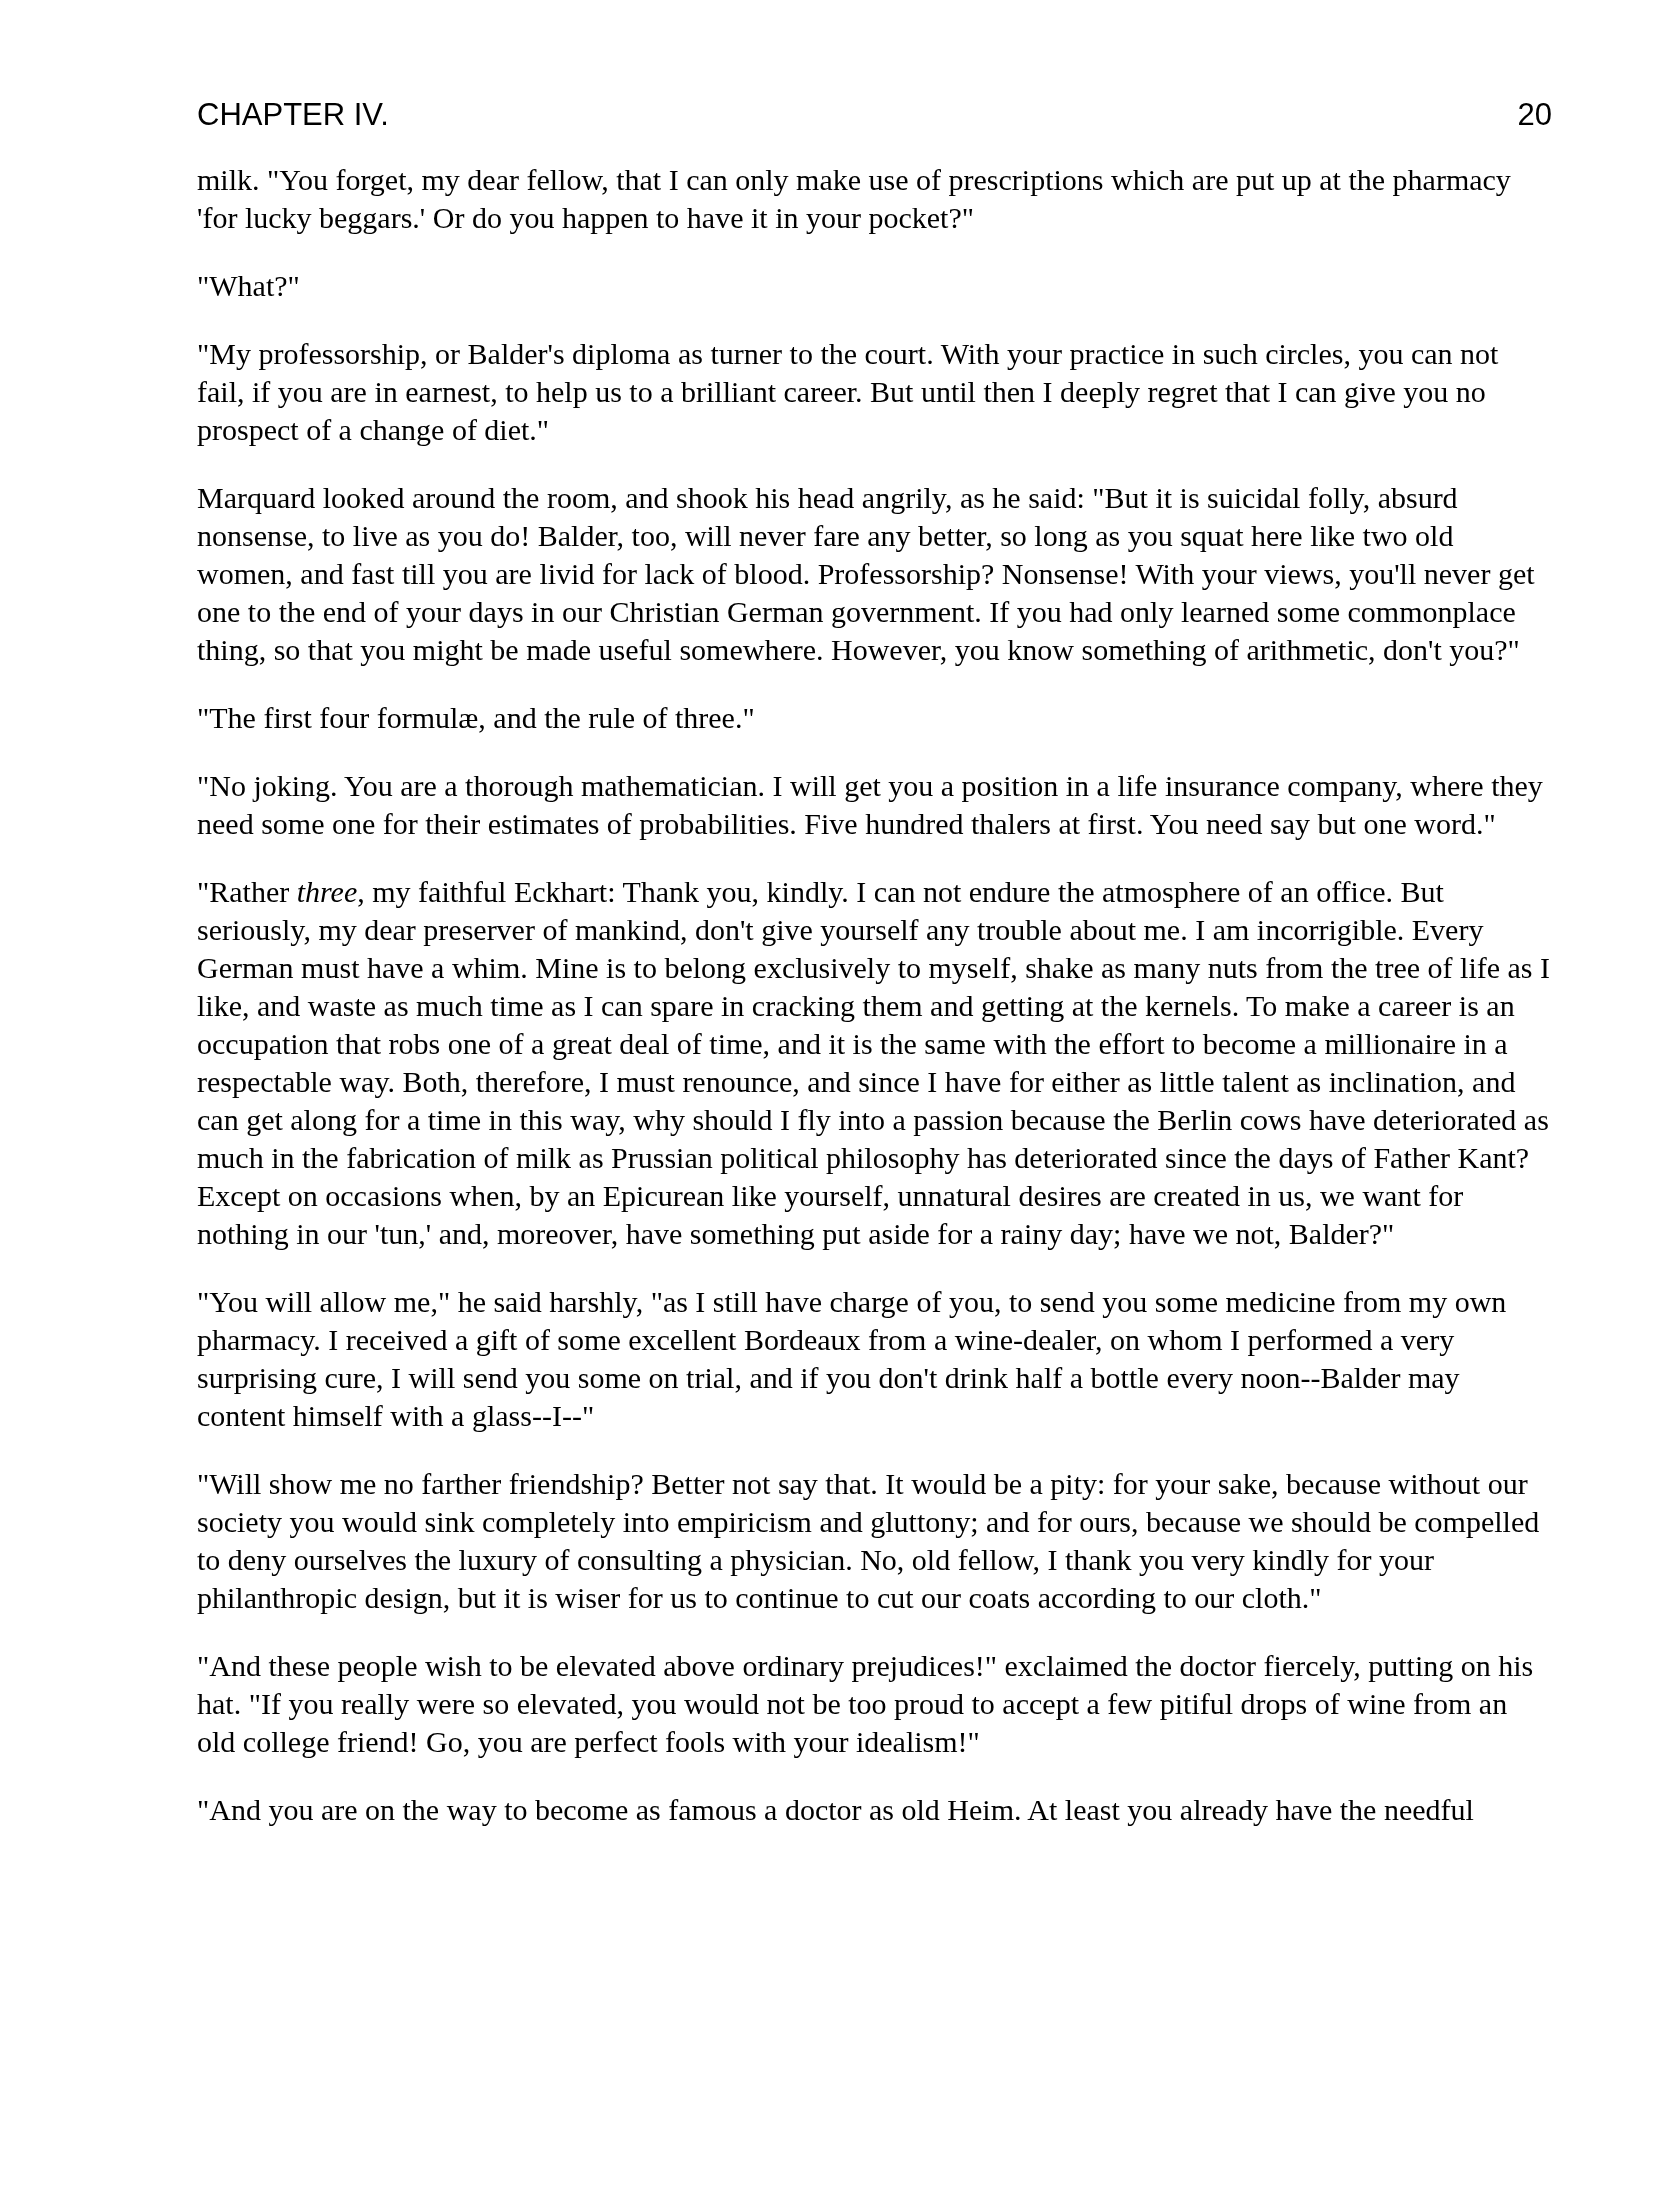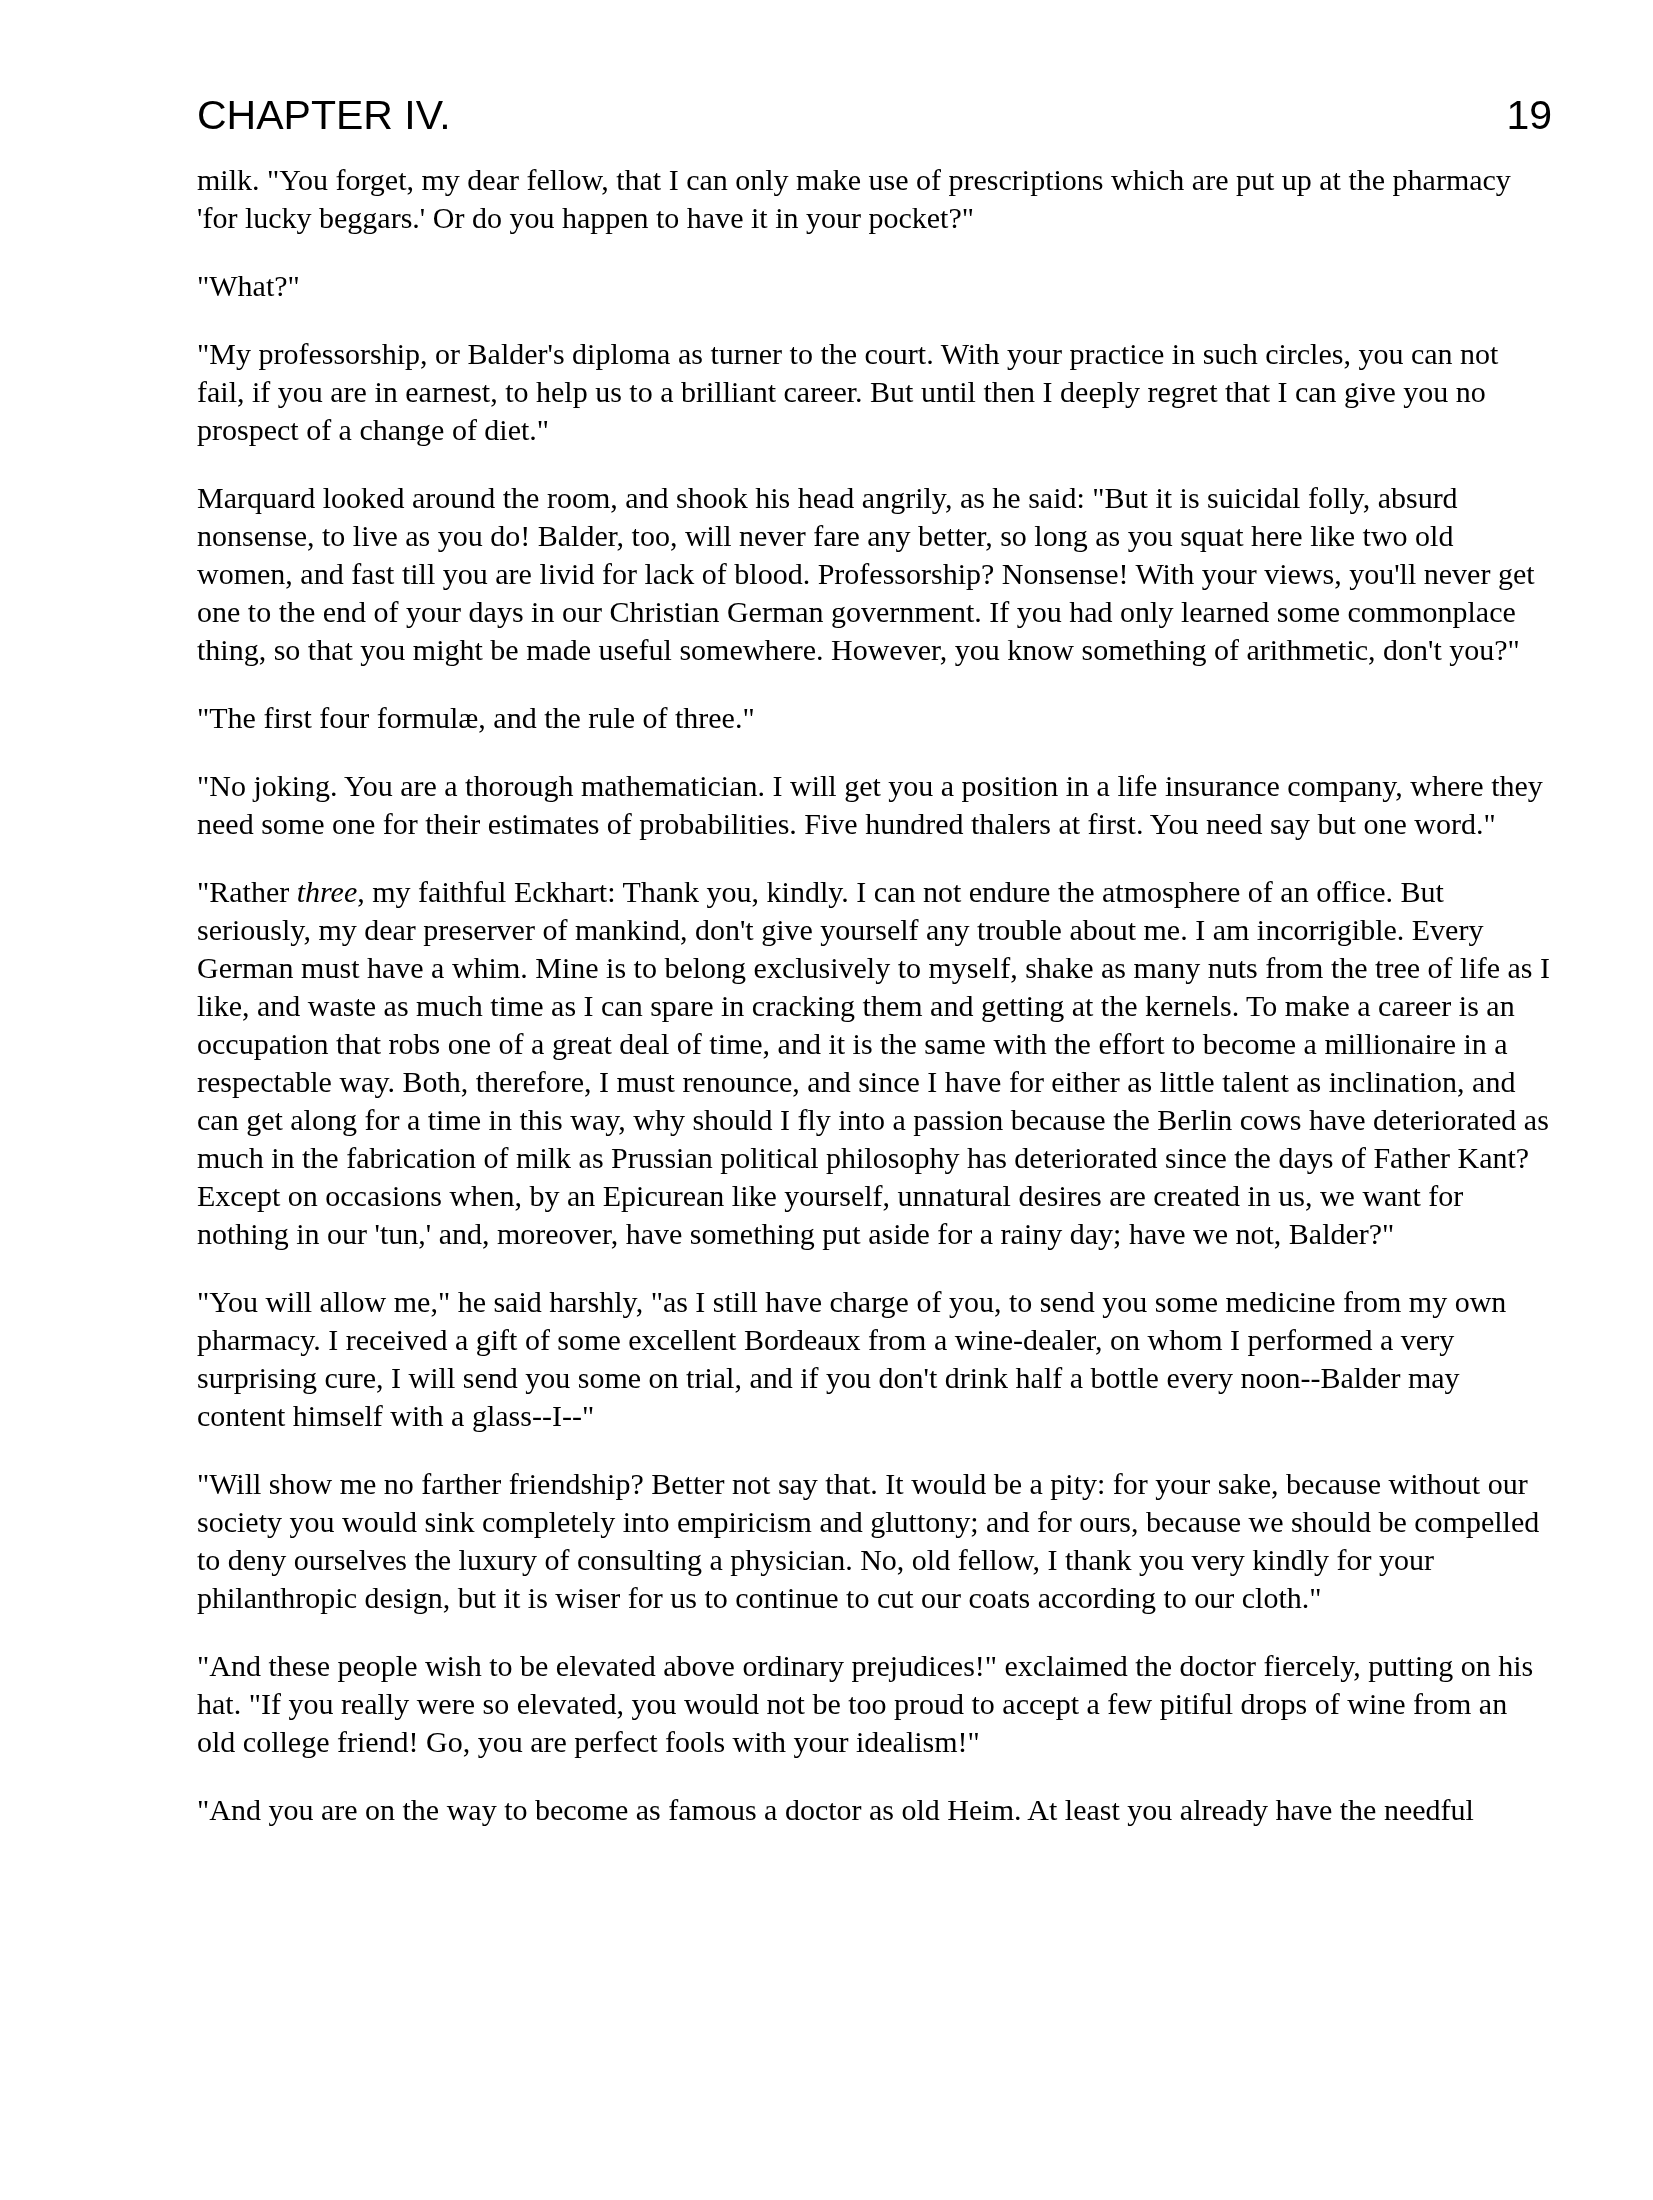--- a/index.html
+++ b/index.html
@@ -18,21 +18,21 @@
     width: 1653px;
     height: 2200px;
     background: #ffffff;
     padding: 96px 101px 0 197px;
   }
   .page-header {
     display: flex;
     justify-content: space-between;
     align-items: baseline;
     font-family: "Liberation Sans", "DejaVu Sans", sans-serif;
-    font-size: 41px;
+    font-size: 31px;
     line-height: 38px;
     font-weight: 400;
     margin: 0 0 27px 0;
   }
   .content p {
     font-family: "Liberation Serif", "DejaVu Serif", serif;
     font-size: 30px;
     line-height: 38px;
     text-align: left;
     margin: 0 0 30px 0;
@@ -43,21 +43,21 @@
     font-style: italic;
   }
 </style>
 </head>
 <body>
 
 <div class="page">
 
   <div class="page-header">
     <span class="chapter">CHAPTER IV.</span>
-    <span class="pagenum">19</span>
+    <span class="pagenum">20</span>
   </div>
 
   <div class="content">
     <p>milk. "You forget, my dear fellow, that I can only make use of prescriptions which are put up at the pharmacy 'for lucky beggars.' Or do you happen to have it in your pocket?"</p>
     <p>"What?"</p>
     <p>"My professorship, or Balder's diploma as turner to the court. With your practice in such circles, you can not fail, if you are in earnest, to help us to a brilliant career. But until then I deeply regret that I can give you no prospect of a change of diet."</p>
     <p>Marquard looked around the room, and shook his head angrily, as he said: "But it is suicidal folly, absurd nonsense, to live as you do! Balder, too, will never fare any better, so long as you squat here like two old women, and fast till you are livid for lack of blood. Professorship? Nonsense! With your views, you'll never get one to the end of your days in our Christian German government. If you had only learned some commonplace thing, so that you might be made useful somewhere. However, you know something of arithmetic, don't you?"</p>
     <p>"The first four formulæ, and the rule of three."</p>
     <p>"No joking. You are a thorough mathematician. I will get you a position in a life insurance company, where they need some one for their estimates of probabilities. Five hundred thalers at first. You need say but one word."</p>
     <p><span>"Rather </span><em>three</em><span>, my faithful Eckhart: Thank you, kindly. I can not endure the atmosphere of an office. But seriously, my dear preserver of mankind, don't give yourself any trouble about me. I am incorrigible. Every German must have a whim. Mine is to belong exclusively to myself, shake as many nuts from the tree of life as I like, and waste as much time as I can spare in cracking them and getting at the kernels. To make a career is an occupation that robs one of a great deal of time, and it is the same with the effort to become a millionaire in a respectable way. Both, therefore, I must renounce, and since I have for either as little talent as inclination, and can get along for a time in this way, why should I fly into a passion because the Berlin cows have deteriorated as much in the fabrication of milk as Prussian political philosophy has deteriorated since the days of Father Kant? Except on occasions when, by an Epicurean like yourself, unnatural desires are created in us, we want for nothing in our 'tun,' and, moreover, have something put aside for a rainy day; have we not, Balder?"</span></p>

